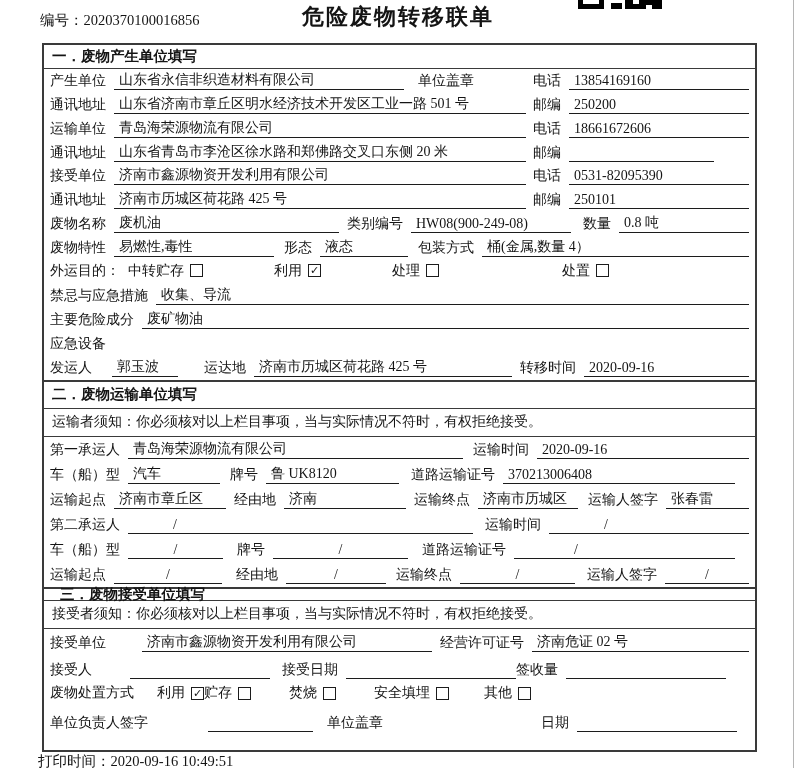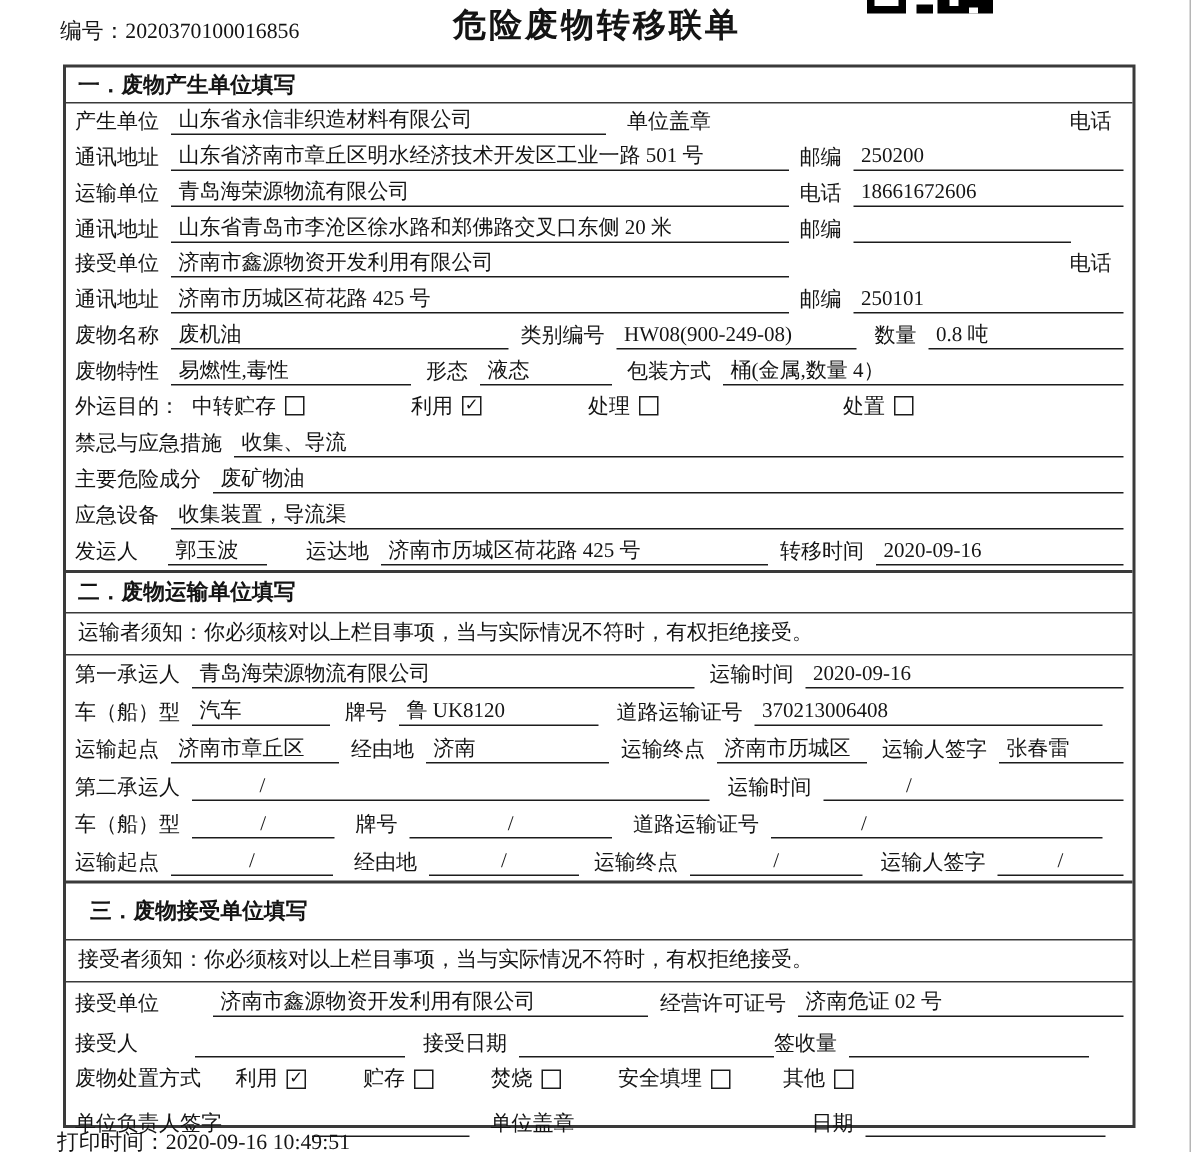--- a/index.html
+++ b/index.html
@@ -31,21 +31,21 @@
   .f{border-bottom:1px solid #1c1c1c;padding:0 5px;white-space:nowrap;
      overflow:hidden;flex:0 0 auto;box-sizing:border-box;}
   .fg{flex:1 1 auto;}
   .sp{flex:1 1 auto;}
   .c{text-align:center;}
   .opt{display:flex;align-items:center;white-space:nowrap;}
   .cb{width:13px;height:13px;border:1.2px solid #1c1c1c;display:inline-block;margin-left:6px;
       font-size:11px;line-height:11px;text-align:center;box-sizing:border-box;flex:0 0 auto;}
   .footer{position:absolute;left:38px;top:752px;font-size:14.5px;white-space:nowrap;}
   .s2h{height:29px;}
-  .s3h{height:40px;padding-left:16px;}
+  .s3h{height:14px;padding-left:16px;}
 </style>
 </head>
 <body>
 
 <div class="page">
   <div class="page-edge"></div>
 
   <div class="serial">
     <span>编号：</span><span>2020370100016856</span>
   </div>
@@ -64,20 +64,21 @@
 
     <div class="sh">一．废物产生单位填写</div>
     <div class="s1b">
 
       <div class="r">
         <span class="l">产生单位</span>
         <span class="f" style="width:290px;">山东省永信非织造材料有限公司</span>
         <span class="l" style="margin-left:14px;">单位盖章</span>
         <span class="sp"></span>
         <span class="l">电话</span>
+        <span class="f" style="width:180px;">13854169160</span>
       </div>
 
       <div class="r">
         <span class="l">通讯地址</span>
         <span class="f" style="width:412px;">山东省济南市章丘区明水经济技术开发区工业一路 501 号</span>
         <span class="sp"></span>
         <span class="l">邮编</span>
         <span class="f" style="width:180px;">250200</span>
       </div>
 
@@ -95,20 +96,21 @@
         <span class="sp"></span>
         <span class="l">邮编</span>
         <span class="f" style="width:145px;margin-right:35px;"></span>
       </div>
 
       <div class="r">
         <span class="l">接受单位</span>
         <span class="f" style="width:412px;">济南市鑫源物资开发利用有限公司</span>
         <span class="sp"></span>
         <span class="l">电话</span>
+        <span class="f" style="width:180px;">0531-82095390</span>
       </div>
 
       <div class="r">
         <span class="l">通讯地址</span>
         <span class="f" style="width:412px;">济南市历城区荷花路 425 号</span>
         <span class="sp"></span>
         <span class="l">邮编</span>
         <span class="f" style="width:180px;margin-top:24px;">250101</span>
       </div>
 
@@ -155,21 +157,20 @@
         <span class="f fg">收集、导流</span>
       </div>
 
       <div class="r">
         <span class="l">主要危险成分</span>
         <span class="f fg">废矿物油</span>
       </div>
 
       <div class="r">
         <span class="l">应急设备</span>
-        <span class="f fg">收集装置，导流渠</span>
       </div>
 
       <div class="r">
         <span class="l">发运人</span>
         <span class="f" style="width:66px;margin-left:12px;">郭玉波</span>
         <span class="l" style="margin-left:26px;">运达地</span>
         <span class="f" style="width:258px;">济南市历城区荷花路 425 号</span>
         <span class="l" style="margin-left:8px;">转移时间</span>
         <span class="f fg">2020-09-16</span>
       </div>
@@ -253,21 +254,21 @@
         <span class="l" style="margin-left:0;">签收量</span>
         <span class="f" style="width:160px;"></span>
       </div>
 
       <div class="r" style="align-items:center;">
         <span class="l">废物处置方式</span>
         <span class="opt" style="margin-left:15px;">
           <span>利用</span>
           <span class="cb">✓</span>
         </span>
-        <span class="opt" style="margin-left:38px;">
+        <span class="opt" style="">
           <span>贮存</span>
           <span class="cb"></span>
         </span>
         <span class="opt" style="margin-left:38px;">
           <span>焚烧</span>
           <span class="cb"></span>
         </span>
         <span class="opt" style="margin-left:38px;">
           <span>安全填埋</span>
           <span class="cb"></span>

